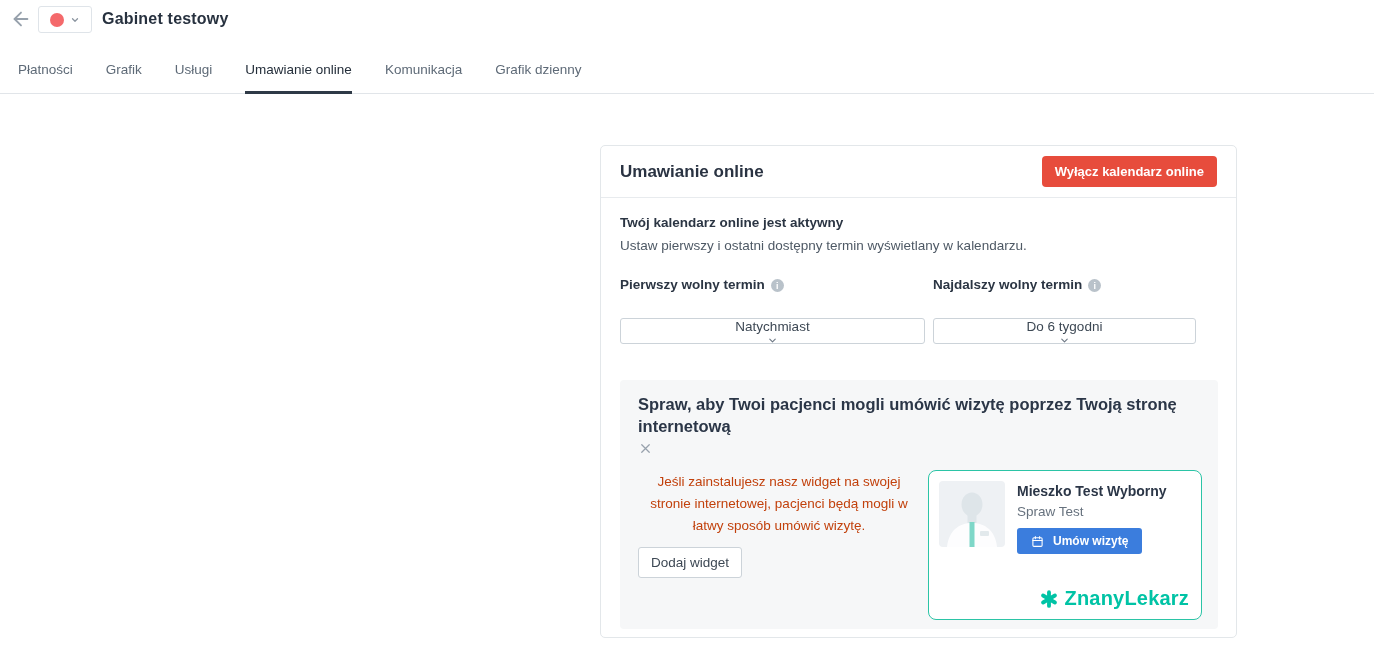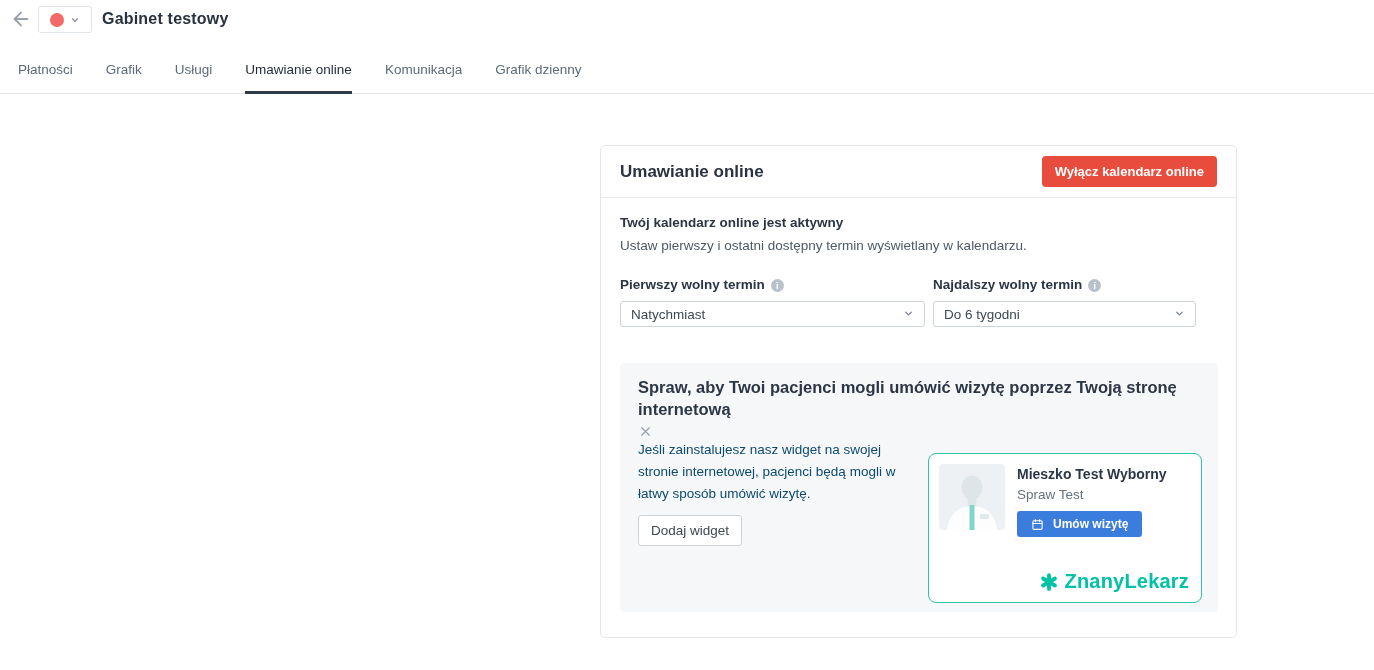--- a/index.html
+++ b/index.html
@@ -56,34 +56,34 @@
   .field-first { width:305px; }
   .field-last  { width:263px; }
   .field-label { font-size:13.5px; font-weight:bold; color:#2b3543; display:flex; align-items:flex-end; gap:6px; }
   .info-icon {
     width:13px; height:13px; border-radius:50%; background:#b9c2ca; color:#fff;
     font-size:9px; font-weight:bold; display:inline-flex; align-items:center; justify-content:center;
     font-style:normal;
   }
   .info-icon::before { content:"i"; }
   .select {
-    margin-top:9px; height:26px; background:#fff;
+    margin-top:26px; height:26px; background:#fff;
     border:1px solid #ccd3d9; border-radius:3px; padding:0 10px;
     display:flex; align-items:center; justify-content:space-between;
-    font-size:13.5px; color:#3d4854; cursor:pointer;
+    font-size:13.5px; color:#3d4854; cursor:pointer;flex-direction:column;
   }
 
   
   .promo {
     margin-top:36px; width:598px; height:249px; background:#f6f7f8; border-radius:4px;
     position:relative; padding:13px 18px;
   }
   .promo-heading { font-size:16.5px; line-height:22px; font-weight:bold; color:#2b3647; max-width:545px; }
   .promo-close { margin-top:4px; width:15px; height:15px; cursor:pointer; display:block; }
-  .promo-description { width:282px; font-size:13.5px; line-height:22px; color:#0c4a6e; }
+  .promo-description { margin-top:15px; width:282px; font-size:13.5px; line-height:22px; color:#c2410c;text-align:center; }
   .btn-outline {
     margin-top:10px; background:#fff; border:1px solid #ccd3d9; border-radius:3px;
     font-family:inherit; font-size:13.5px; color:#3d4854; padding:7px 12px; cursor:pointer;
   }
 
   
   .widget-card {
     position:absolute; top:90px; right:16px; width:274px; height:150px;
     background:#fff; border:1px solid #2bc4a6; border-radius:8px; padding:10px;
   }

